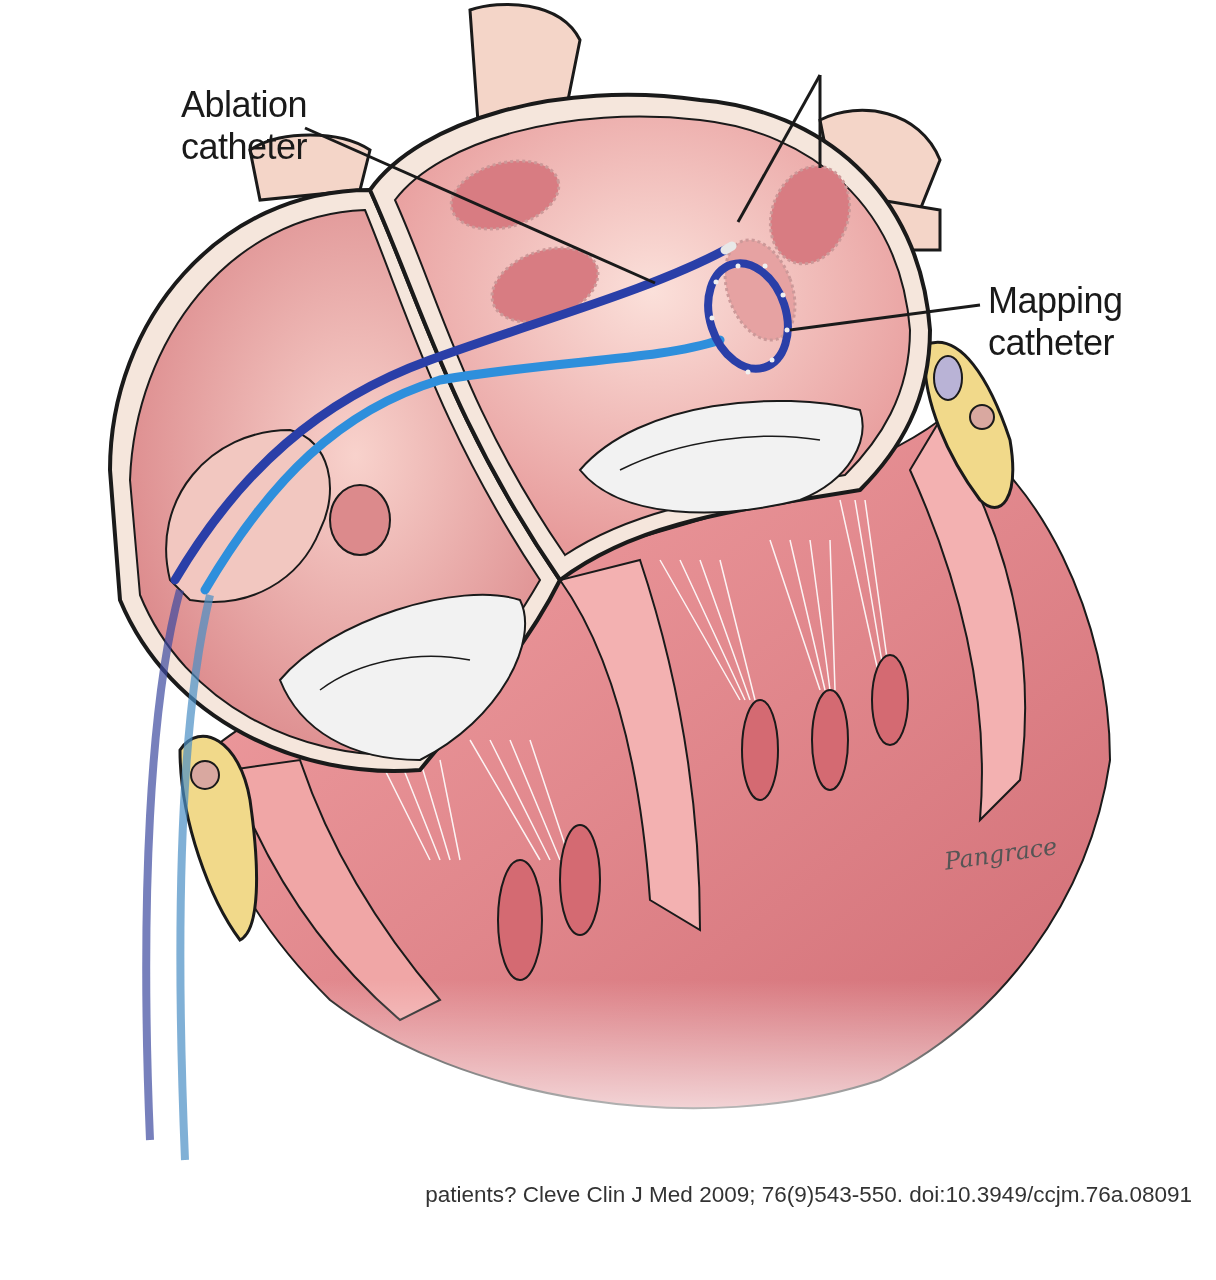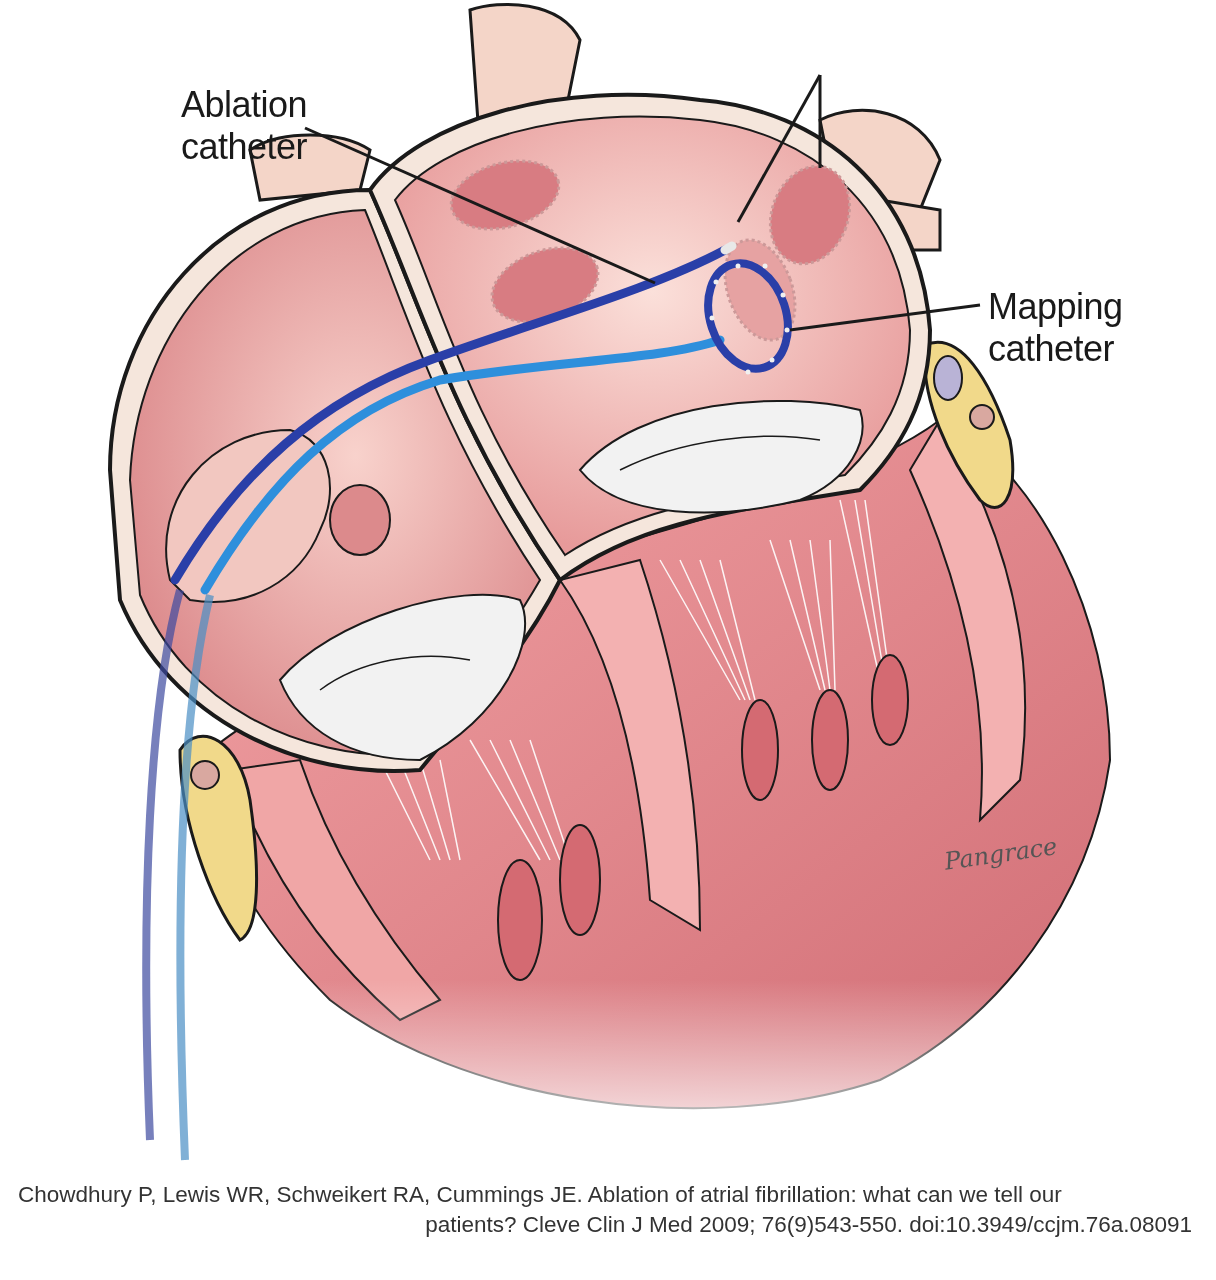--- a/index.html
+++ b/index.html
@@ -2,21 +2,21 @@
 <html><head>
 <meta charset="utf-8">
 <style>
   html, body { margin: 0; padding: 0; background: #ffffff; }
   body { width: 1216px; height: 1280px; position: relative; overflow: hidden; font-family: "DejaVu Sans", sans-serif; }
   .figure { position: absolute; left: 0; top: 0; width: 1216px; height: 1170px; }
   .label { position: absolute; color: #1a1a1a; font-family: "Liberation Sans", sans-serif; font-size: 36px; line-height: 42px; letter-spacing: -0.5px; }
   .label span { display: block; }
   .lbl-ablation-catheter { left: 154px; top: 84px; margin-left: 27px; }
   .lbl-ablation-lines { left: 778px; top: 20px; }
-  .lbl-mapping-catheter { left: 988px; top: 286px; }
+  .lbl-mapping-catheter { left: 988px; top: 280px; }
   .signature { position: absolute; left: 944px; top: 840px; font-family: "DejaVu Serif", serif; font-style: italic; font-size: 24px; color: #555; transform: rotate(-8deg); }
   .citation { position: absolute; right: 24px; top: 1180px; width: 1190px; text-align: right; font-family: "Liberation Sans", sans-serif; font-size: 22.5px; line-height: 30px; color: #333; }
   .citation span { display: block; }
   .citation .l1 { text-align: left; padding-left: 16px; }
 </style>
 </head>
 <body>
 
 <div class="figure">
   <svg width="1216" height="1170" viewBox="0 0 1216 1170" xmlns="http://www.w3.org/2000/svg">
@@ -135,15 +135,14 @@
     <span>catheter</span>
   </div>
   <div class="label lbl-mapping-catheter">
     <span>Mapping</span>
     <span>catheter</span>
   </div>
   <div class="signature">Pangrace</div>
 </div>
 
 <div class="citation">
-  <span class="l1">Chowdhury P, Lewis WR, Schweikert RA, Cummings JE. Ablation of atrial fibrillation: what can we tell our</span>
   <span class="l2">patients? Cleve Clin J Med 2009; 76(9)543-550. doi:10.3949/ccjm.76a.08091</span>
 </div>
 
 </body></html>

